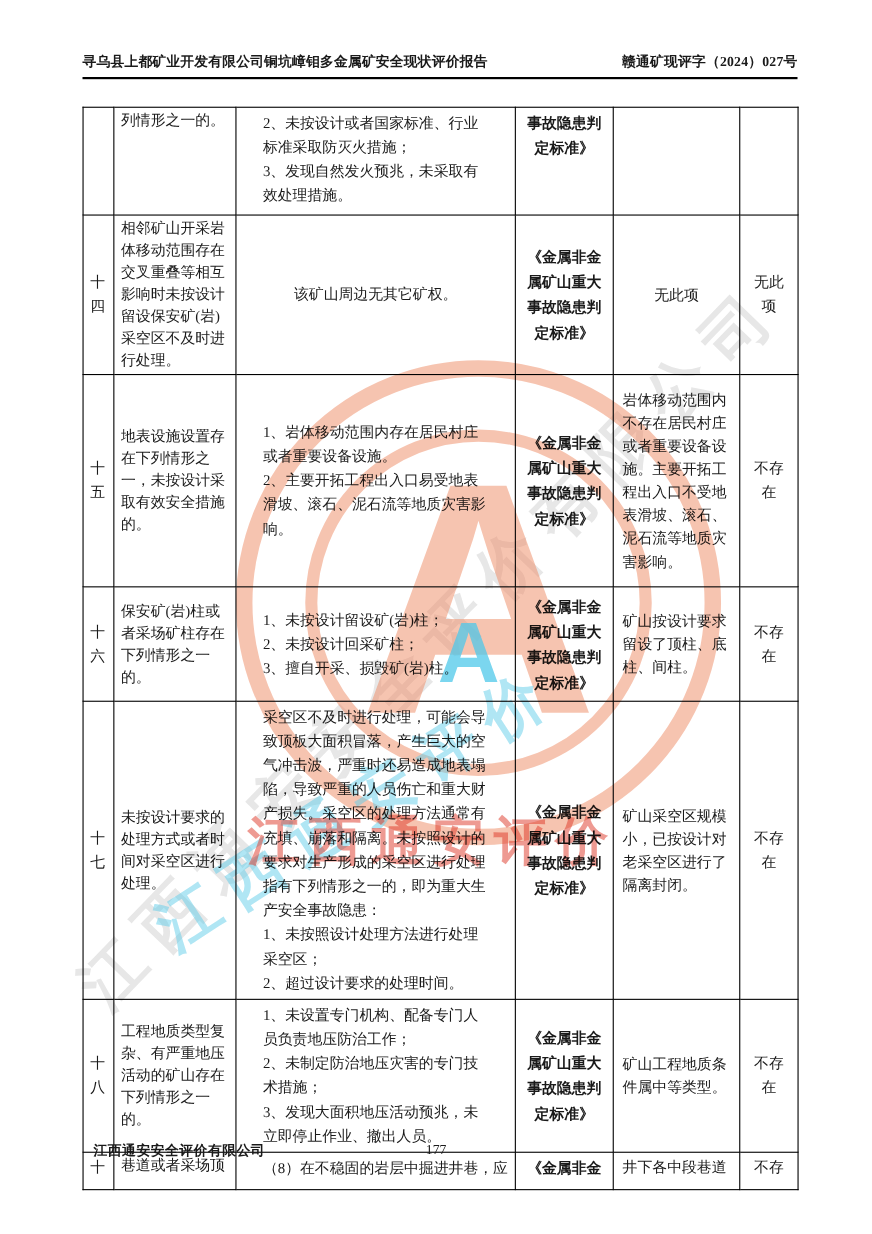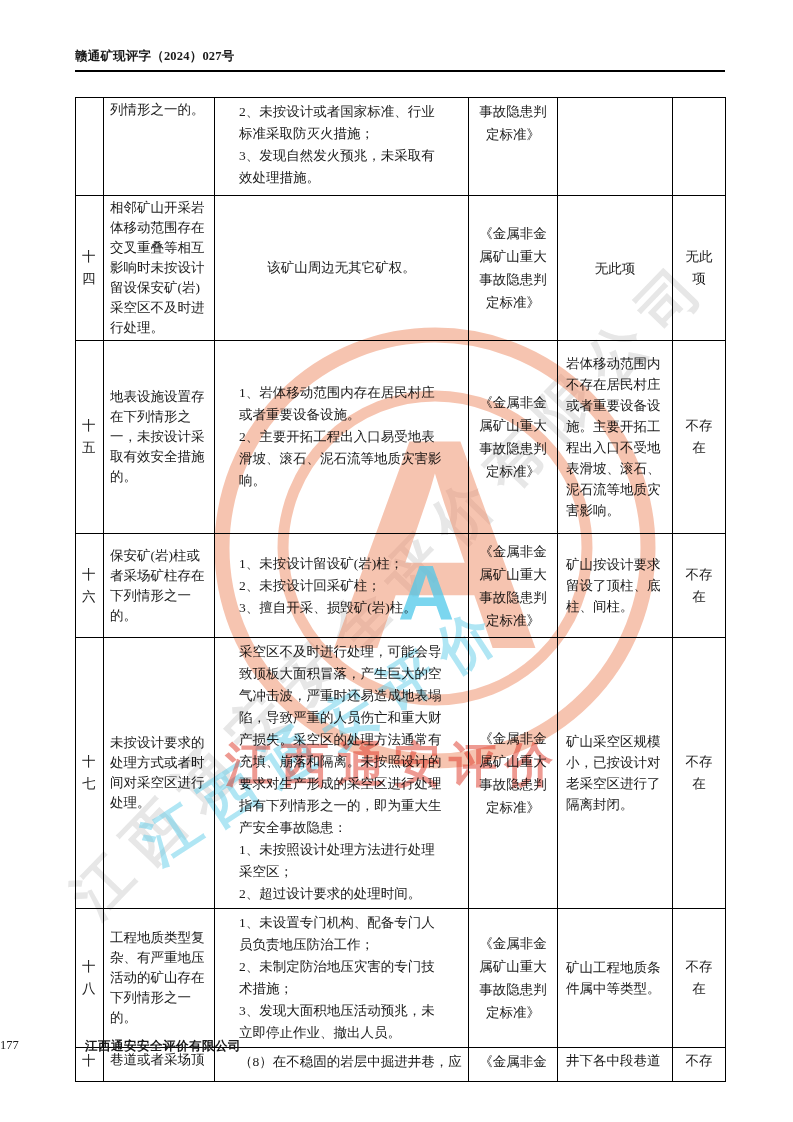--- a/index.html
+++ b/index.html
@@ -21,33 +21,33 @@
     border-collapse:collapse;table-layout:fixed;
   }
   .doc-table td{
     border:1.5px solid #000;vertical-align:middle;
     font-size:13.5px;line-height:21px;overflow:hidden;
     padding:2px 6px;box-sizing:border-box;
   }
   td.c-no{width:28px;word-break:break-all;line-height:22px;padding:2px 6px;}
   td.c-sit{width:111px;text-align:left;line-height:20px;padding:2px 6px;white-space:pre-line;word-break:break-all;}
   td.c-det{width:254px;text-align:left;line-height:22px;padding:3px 24px;white-space:pre-line;word-break:break-all;}
-  td.c-std{width:89px;text-align:center;line-height:23px;padding:2px 8px;word-break:break-all;}
+  td.c-std{width:89px;text-align:center;line-height:23px;padding:2px 8px;word-break:break-all;font-weight:bold;}
   td.c-act{width:115px;text-align:left;line-height:21px;padding:2px 8px;white-space:pre-line;word-break:break-all;}
   td.c-con{width:53px;text-align:center;line-height:22px;word-break:break-all;padding:2px 8px;}
   tr.row-top td{vertical-align:top;}
   tr.row-cut td{vertical-align:top;white-space:nowrap;}
   td.det-center{text-align:center;}
   td.act-center{text-align:center;}
   
   .footer-company{
     position:absolute;left:85px;top:1038px;font-size:12.5px;font-weight:bold;letter-spacing:0.5px;
   }
   .footer-page{
-    position:absolute;left:0;top:1038px;width:793px;text-align:left;font-size:12.5px;
+    position:absolute;left:0;top:1038px;width:793px;text-align:center;font-size:12.5px;
   }
   
   .wm-layer{position:absolute;left:0;top:0;width:793px;height:1122px;
     pointer-events:none;mix-blend-mode:multiply;z-index:5;}
   .wm-seal{position:absolute;left:205px;top:318px;opacity:0.5;}
   .wm-gray{
     position:absolute;left:55px;top:880px;transform:rotate(-46deg);transform-origin:0 0;
     font-size:58px;letter-spacing:16px;font-weight:bold;opacity:0.45;white-space:nowrap;
     font-family:"Liberation Sans","DejaVu Sans",sans-serif;
   }
@@ -63,20 +63,21 @@
   }
   .wm-blue-a{
     position:absolute;left:398px;top:548px;font-size:78px;font-weight:bold;opacity:0.75;
     font-family:"Liberation Sans","DejaVu Sans",sans-serif;
   }
 </style>
 </head>
 <body>
 
 <div class="header">
+  <span>寻乌县上都矿业开发有限公司铜坑嶂钼多金属矿安全现状评价报告</span>
   <span>赣通矿现评字（2024）027号</span>
 </div>
 
 <table class="doc-table">
   <tbody>
     <tr class="row-top" style="height:98px">
       <td class="c-no"></td>
       <td class="c-sit">列情形之一的。</td>
       <td class="c-det">2、未按设计或者国家标准、行业标准采取防灭火措施；
 3、发现自然发火预兆，未采取有效处理措施。</td>

